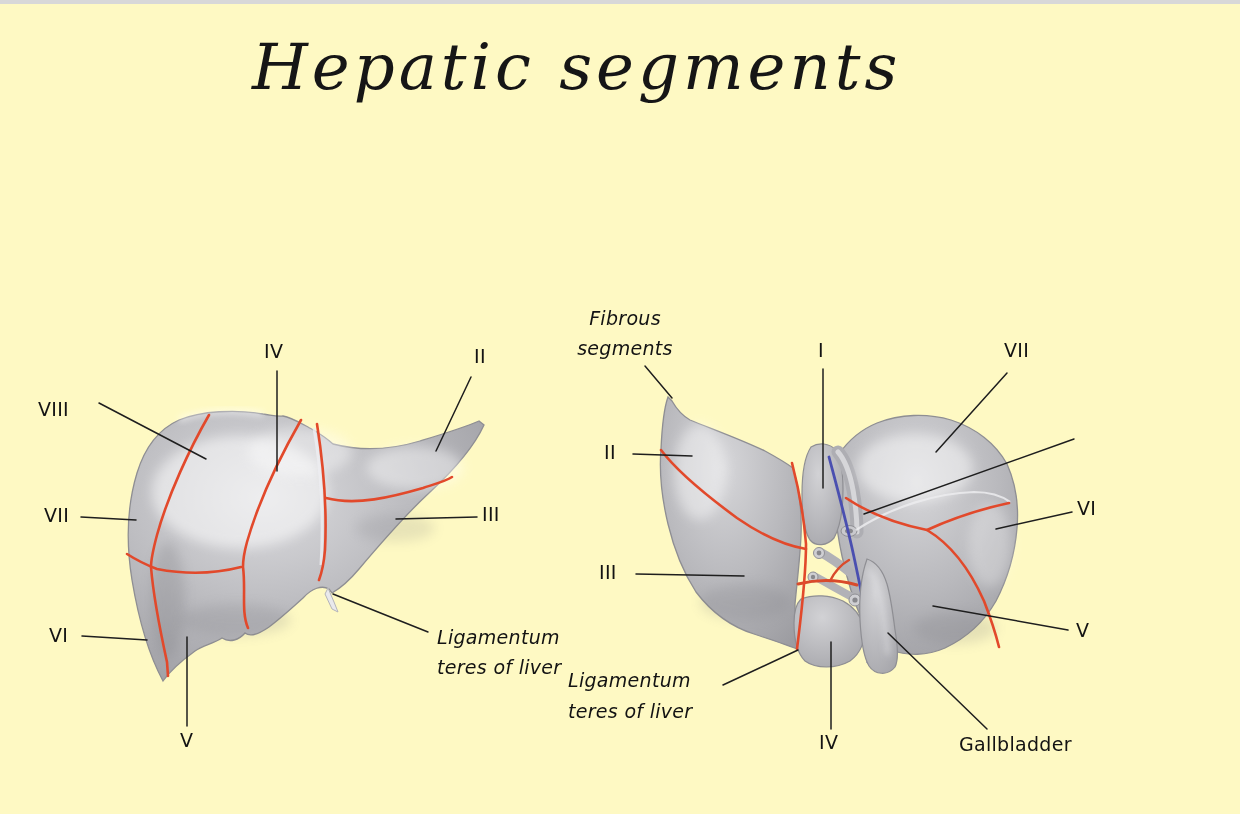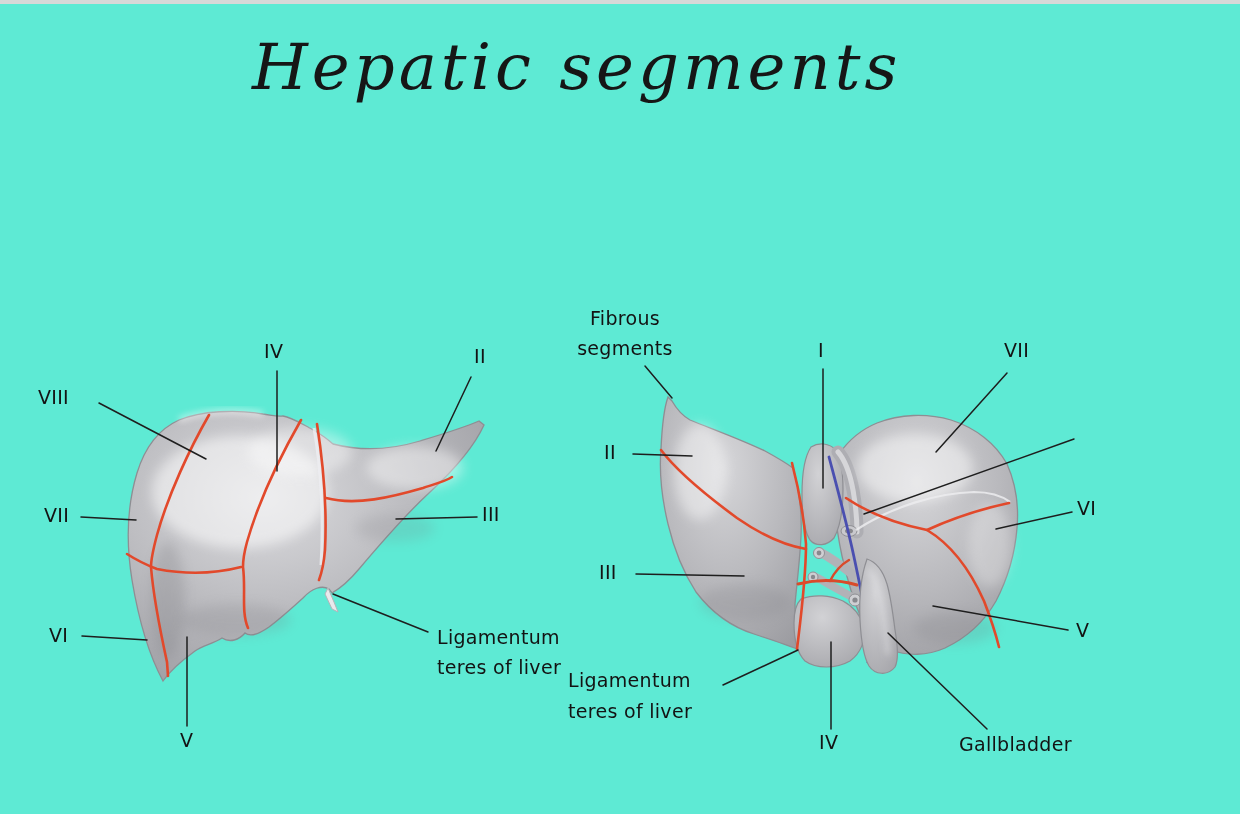--- a/index.html
+++ b/index.html
@@ -1,36 +1,36 @@
 <!DOCTYPE html>
 <html><head>
 <meta charset="utf-8">
 <style>
   html,body { margin:0; padding:0; background:#ffffff; }
   .page {
     position:relative; width:1240px; height:814px;
-    background:#5eead4; overflow:hidden;
+    background:#fef9c3; overflow:hidden;
     font-family:"DejaVu Sans","Liberation Sans",sans-serif;
   }
   .top-strip {
     position:absolute; top:0; left:0; width:1240px; height:4px;
     background:#d8d8d8;
   }
   .title {
     position:absolute; left:252px; top:30px;
     font-family:"DejaVu Serif","Liberation Serif",serif;
     font-style:italic; font-size:64px; letter-spacing:4px;
     color:#161616; white-space:nowrap;
   }
   .art { position:absolute; left:0; top:0; }
   .lbl {
     position:absolute; font-size:19px; line-height:22px;
     color:#131313; white-space:nowrap; letter-spacing:0.3px;
   }
-  .lbl.two { line-height:30px; }
+  .lbl.two { line-height:30px;font-style:italic; }
   .lbl.center { text-align:center; }
 </style>
 </head>
 <body>
 
 <div class="page">
   <div class="top-strip"></div>
 
   <div class="title">Hepatic segments</div>
 
@@ -216,21 +216,21 @@
       <path d="M1074,439 L864,514"></path>
       <path d="M1072,512 L996,529"></path>
       <path d="M636,574 L744,576"></path>
       <path d="M1068,630 L933,606"></path>
       <path d="M723,685 L798,650"></path>
       <path d="M831,729 L831,642"></path>
       <path d="M987,729 L888,633"></path>
     </g>
   </svg>
 
-  <div class="lbl" style="left:38px;  top:386px;">VIII</div>
+  <div class="lbl" style="left:38px;  top:398px;">VIII</div>
   <div class="lbl" style="left:264px; top:340px;">IV</div>
   <div class="lbl" style="left:474px; top:345px;">II</div>
   <div class="lbl" style="left:44px;  top:504px;">VII</div>
   <div class="lbl" style="left:482px; top:503px;">III</div>
   <div class="lbl" style="left:49px;  top:624px;">VI</div>
   <div class="lbl" style="left:180px; top:729px;">V</div>
   <div class="lbl two" style="left:437px; top:622px;">
     <div>Ligamentum</div>
     <div>teres of liver</div>
   </div>

